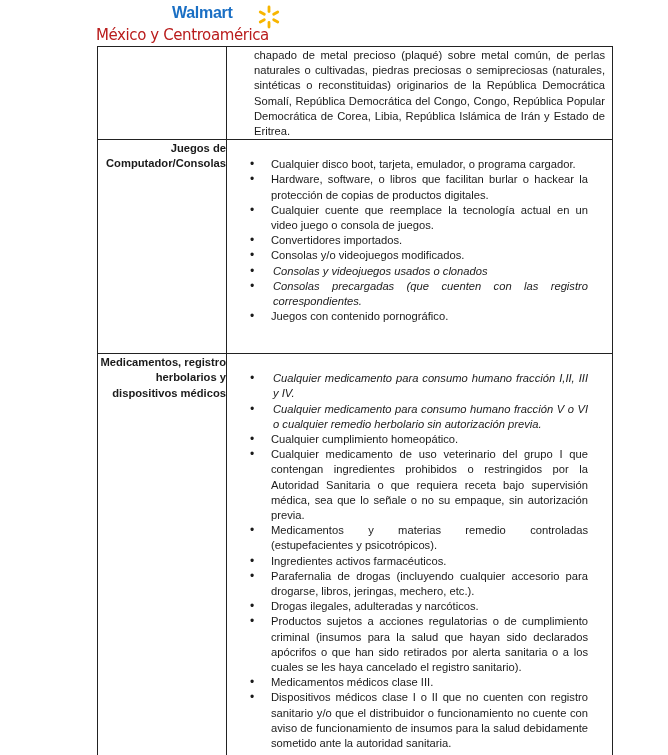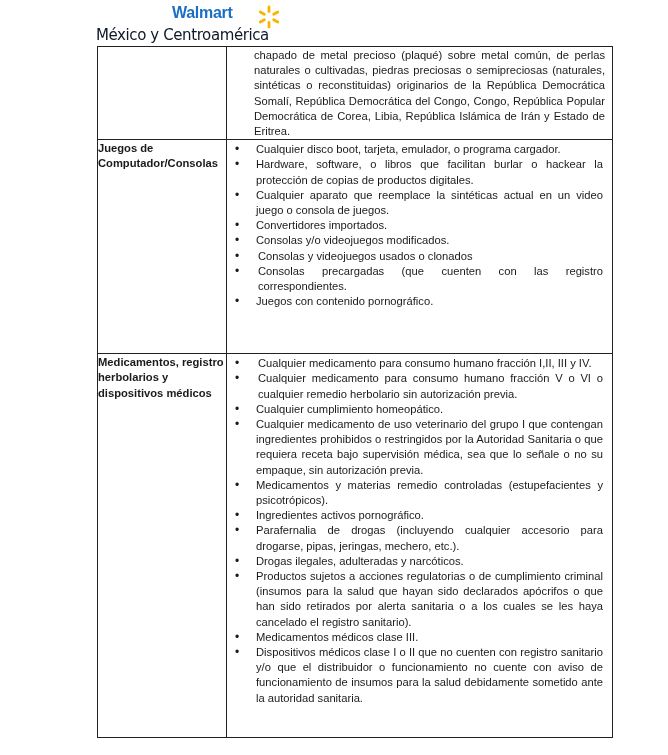--- a/index.html
+++ b/index.html
@@ -2,31 +2,31 @@
 <html><head>
   <meta charset="utf-8">
   <style>
     html, body { margin: 0; padding: 0; background: #ffffff; }
     body { width: 668px; height: 755px; position: relative; overflow: hidden;
       font-family: "Liberation Sans", sans-serif; color: #1a1a1a; }
     .logo { position: absolute; left: 94px; top: 2px; width: 220px; height: 42px; }
     .logo-word { position: absolute; left: 78px; top: 2px; font-size: 16px; font-weight: bold;
       color: #1a6fc4; letter-spacing: -0.3px; font-family: "Liberation Sans", sans-serif; }
     .spark { position: absolute; left: 163px; top: 3px; width: 24px; height: 24px; }
-    .logo-sub { position: absolute; left: 2px; top: 24px; font-size: 15px; color: #0f172a;
+    .logo-sub { position: absolute; left: 2px; top: 24px; font-size: 15px; color: #b91c1c;
       font-family: "DejaVu Sans", sans-serif; letter-spacing: -0.4px; }
     table { position: absolute; left: 97px; top: 46px; width: 516px; border-collapse: collapse; }
     td { border: 1px solid #222; vertical-align: top; padding: 0; font-size: 11.2px; line-height: 15.2px; }
-    td.cat { width: 128px; text-align: left; font-weight: bold; padding-top: 1px; }
+    td.cat { width: 128px; text-align: right; font-weight: bold; padding-top: 1px; }
     td.body { padding: 0 4px 0 0; }
     .para { text-align: justify; padding-left: 27px; padding-right: 3px; margin: 1px 0 0 0; }
-    ul { list-style: none; margin: 2px; padding: 0; }
+    ul { list-style: none; margin: 17px; padding: 0; }
     li { position: relative; padding-left: 27px; padding-right: 3px; text-align: justify; }
     li::before { content: "•"; position: absolute; left: 6px; top: 0; font-size: 12px; }
-    li.ind { padding-left: 29px; }
+    li.ind { padding-left: 29px; font-style: italic; }
   </style>
 </head>
 <body>
 
 <div class="logo">
   <span class="logo-word">Walmart</span>
   <svg class="spark" viewBox="0 0 24 24">
     <g fill="#f7b500">
       <rect x="10.6" y="0.5" width="2.8" height="7.5" rx="1.4"></rect>
       <rect x="10.6" y="16" width="2.8" height="7.5" rx="1.4"></rect>
@@ -46,40 +46,40 @@
     <td class="body">
       <p class="para">chapado de metal precioso (plaqué) sobre metal común,  de perlas naturales o cultivadas, piedras preciosas o semipreciosas (naturales, sintéticas o reconstituidas) originarios de la República Democrática Somalí, República Democrática del Congo, Congo, República Popular Democrática de Corea, Libia, República Islámica de Irán y Estado de Eritrea.</p>
     </td>
   </tr>
   <tr style="height:214px">
     <td class="cat">Juegos de Computador/Consolas</td>
     <td class="body">
       <ul>
         <li>Cualquier disco boot, tarjeta, emulador, o programa cargador.</li>
         <li>Hardware, software, o libros que facilitan burlar o hackear la protección de copias de productos digitales.</li>
-        <li>Cualquier aparato que reemplace la sintéticas actual en un video juego o consola de juegos.</li>
+        <li>Cualquier cuente que reemplace la tecnología actual en un video juego o consola de juegos.</li>
         <li>Convertidores importados.</li>
         <li>Consolas y/o videojuegos modificados.</li>
         <li class="ind">Consolas y videojuegos usados o clonados</li>
         <li class="ind">Consolas precargadas (que cuenten con las registro correspondientes.</li>
         <li>Juegos con contenido pornográfico.</li>
       </ul>
     </td>
   </tr>
   <tr style="height:384px">
     <td class="cat">Medicamentos, registro herbolarios y dispositivos médicos</td>
     <td class="body">
       <ul>
         <li class="ind">Cualquier medicamento para consumo humano fracción I,II, III y IV.</li>
         <li class="ind">Cualquier medicamento para consumo humano fracción V o VI o cualquier remedio herbolario sin autorización previa.</li>
         <li>Cualquier cumplimiento homeopático.</li>
         <li>Cualquier medicamento de uso veterinario del grupo I que contengan ingredientes prohibidos o restringidos por la Autoridad Sanitaria o que requiera receta bajo supervisión médica, sea que lo señale o no su empaque, sin autorización previa.</li>
         <li>Medicamentos y materias remedio controladas (estupefacientes y psicotrópicos).</li>
-        <li>Ingredientes activos pornográfico.</li>
-        <li>Parafernalia de drogas (incluyendo cualquier accesorio para drogarse, pipas, jeringas, mechero, etc.).</li>
+        <li>Ingredientes activos farmacéuticos.</li>
+        <li>Parafernalia de drogas (incluyendo cualquier accesorio para drogarse, libros, jeringas, mechero, etc.).</li>
         <li>Drogas ilegales, adulteradas y narcóticos.</li>
         <li>Productos sujetos a acciones regulatorias o de cumplimiento criminal (insumos para la salud que hayan sido declarados apócrifos o que han sido retirados por alerta sanitaria o a los cuales se les haya cancelado el registro sanitario).</li>
         <li>Medicamentos médicos clase III.</li>
         <li>Dispositivos médicos clase I o II que no cuenten con registro sanitario y/o que el distribuidor o funcionamiento no cuente con aviso de funcionamiento de insumos para la salud debidamente sometido ante la autoridad sanitaria.</li>
       </ul>
     </td>
   </tr>
 </tbody>
   </table>
 

